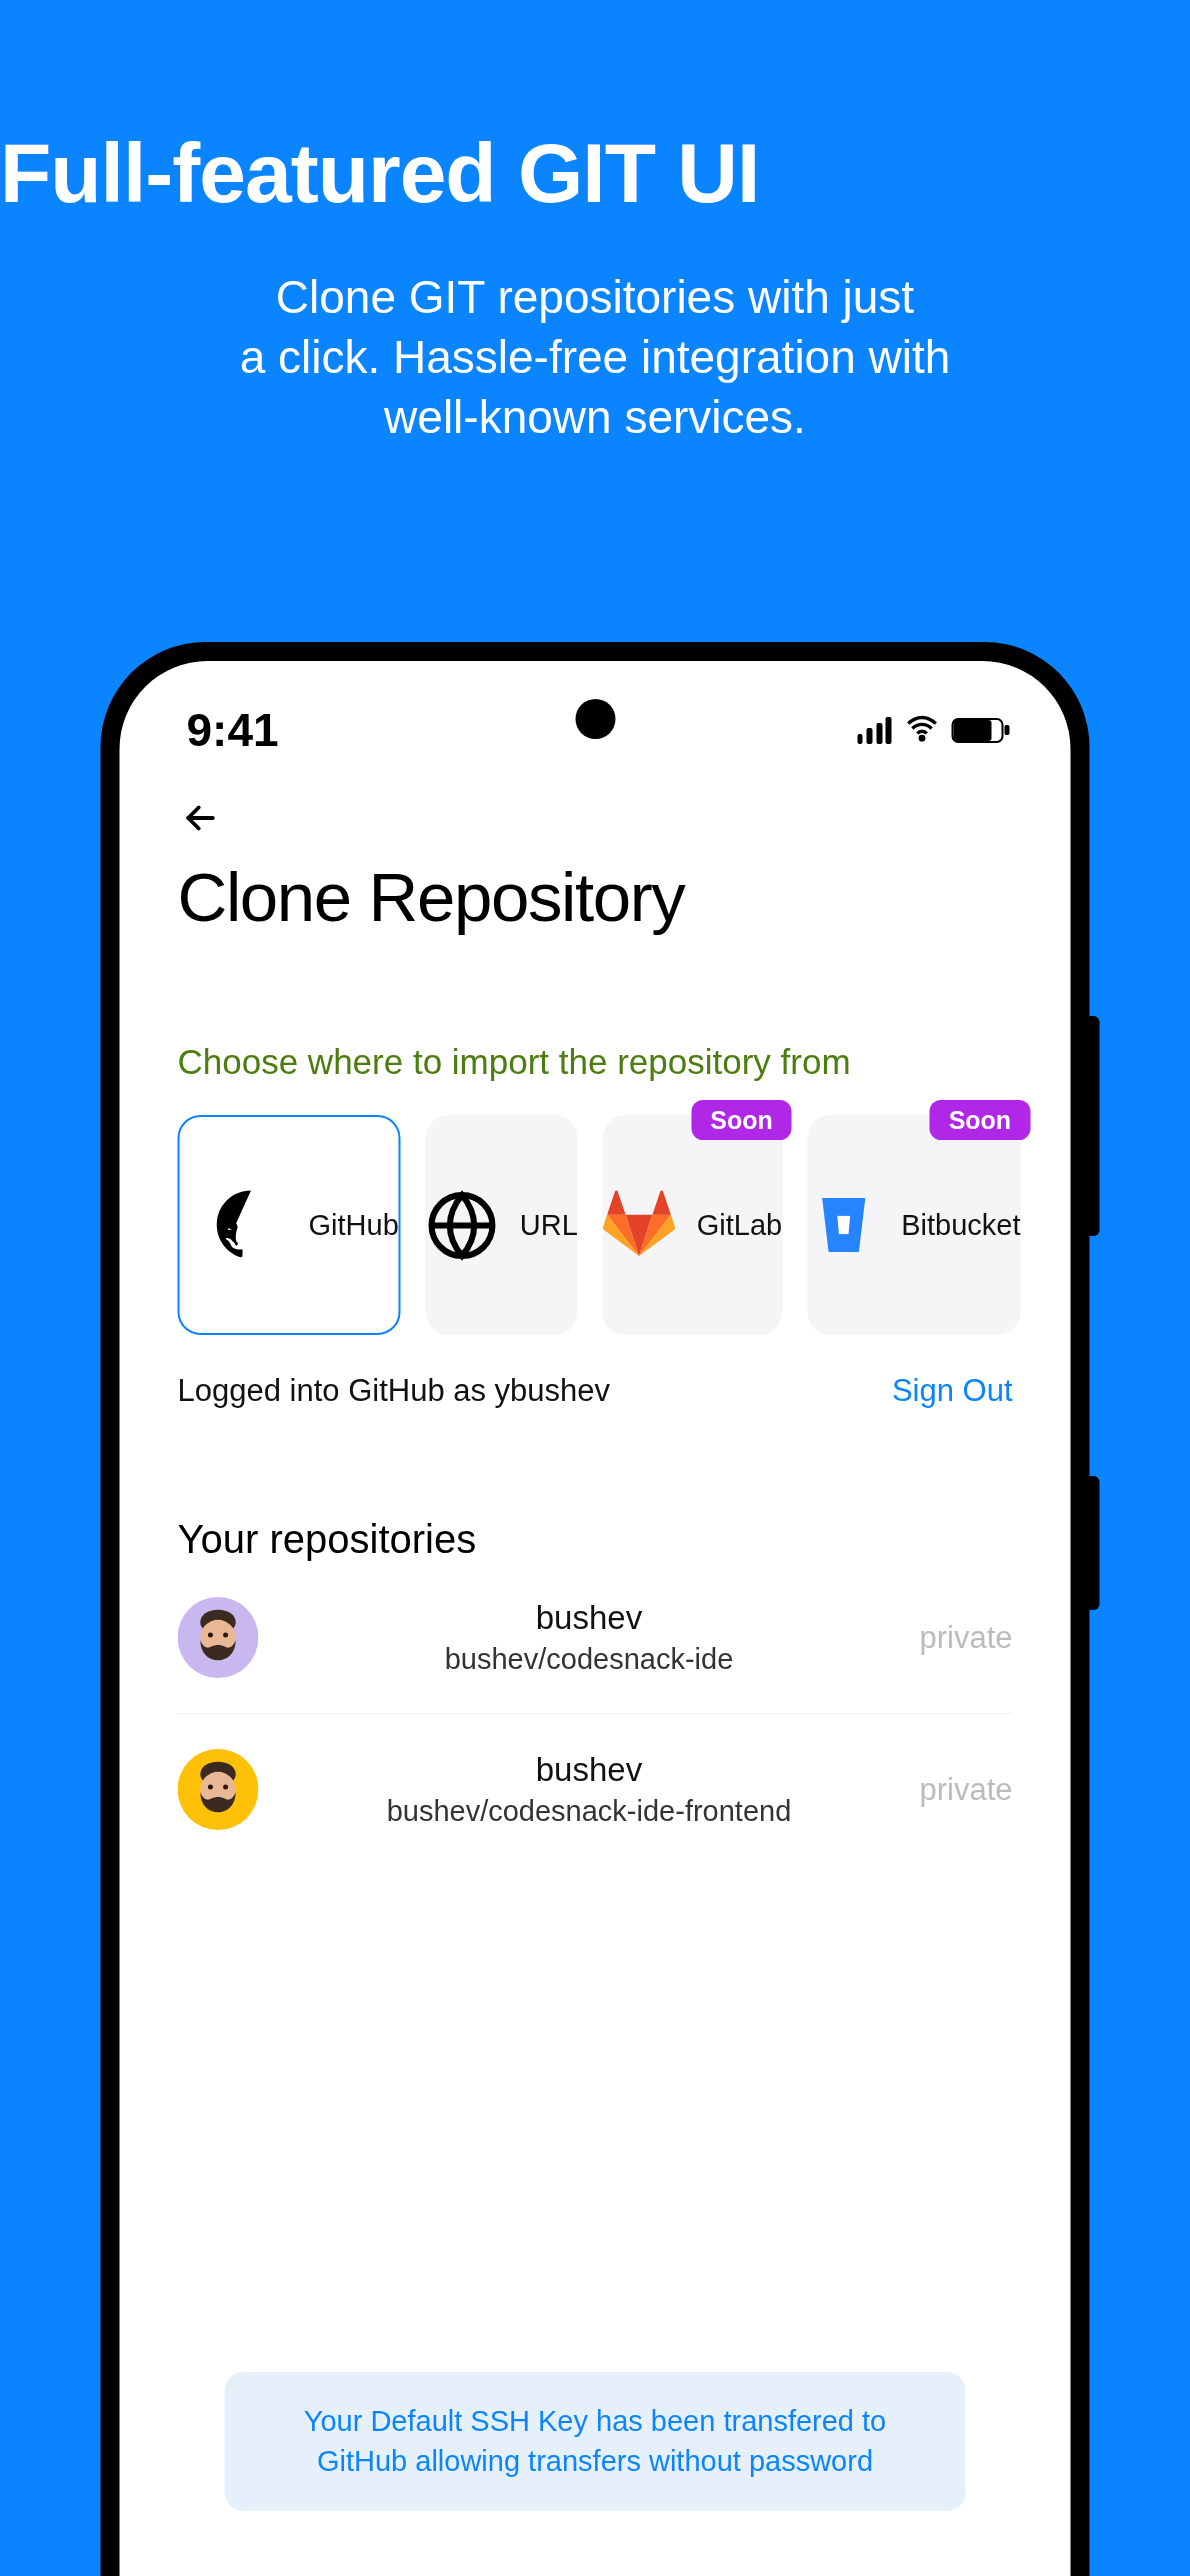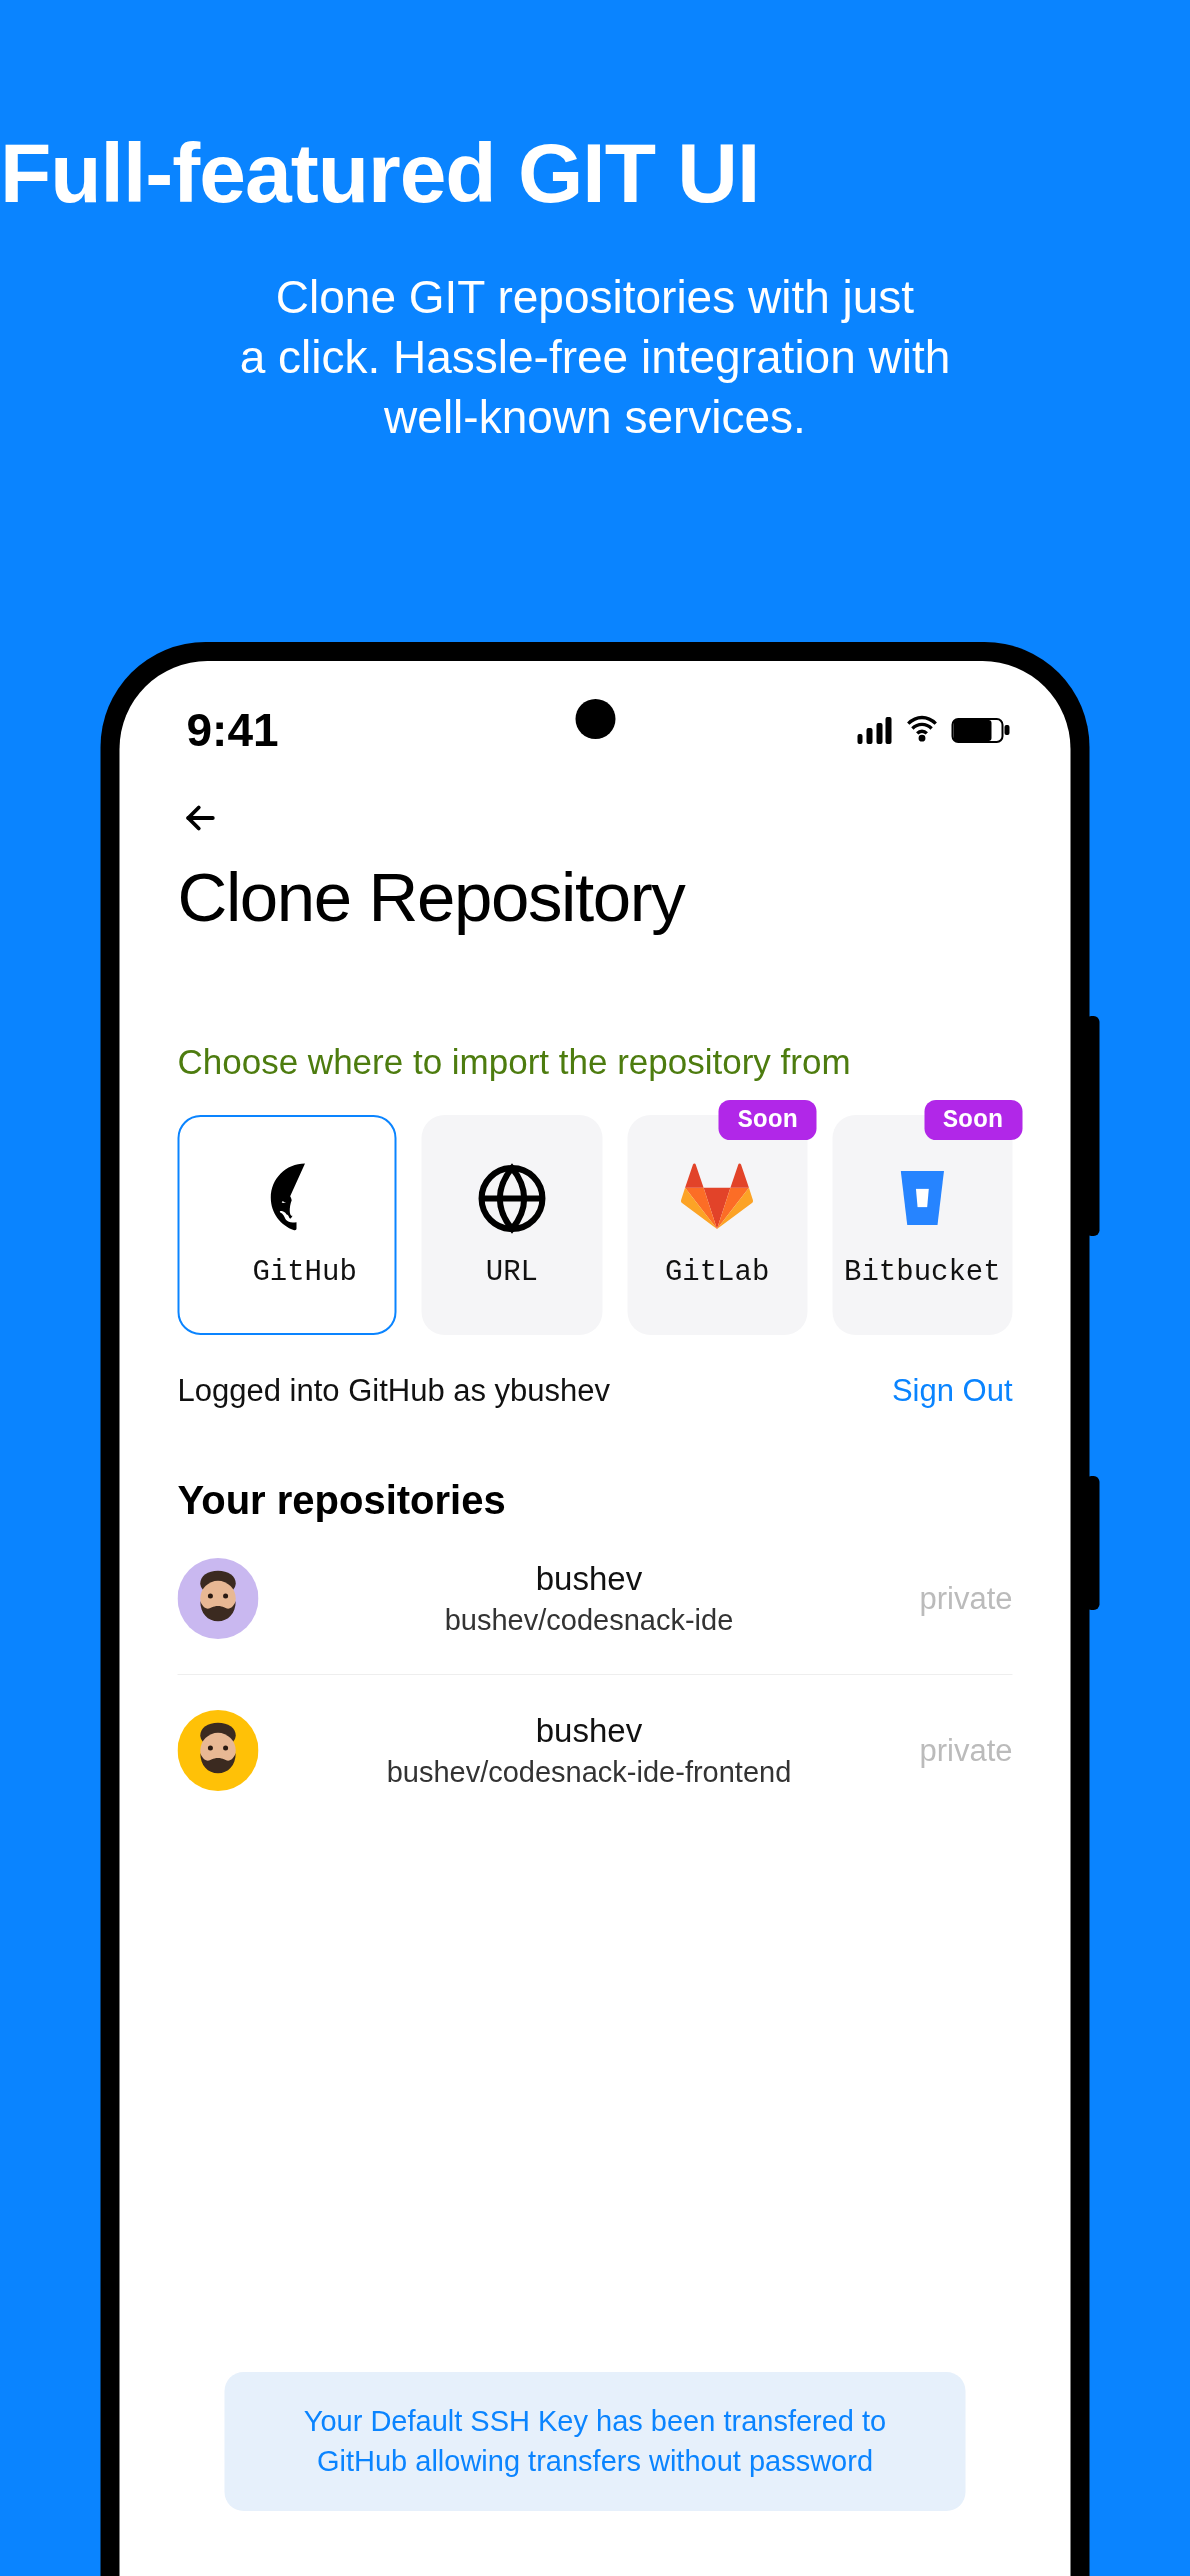--- a/index.html
+++ b/index.html
@@ -153,27 +153,26 @@
     display: flex;
     gap: 25px;
     margin-top: 33px;
   }
   .src {
     flex: 1;
     height: 220px;
     background: #f5f5f7;
     border-radius: 23px;
     display: flex;
-    flex-direction: column;
+    flex-direction: row;
     align-items: center;
     justify-content: center;
     gap: 21px;
     position: relative;
     cursor: pointer;
-    font-family: Liberation Mono, monospace;
   }
   .src.selected {
     background: #fff;
     border: 2.9px solid #0a84ff;
     padding-left: 35px;
   }
   .src-label {
     font-size: 29px;
     color: #111;
   }
@@ -208,22 +207,22 @@
     color: #111;
   }
   .signout {
     font-size: 31px;
     color: #0a84ff;
     cursor: pointer;
   }
 
   .repos-header {
     font-size: 40px;
-    font-weight: 700;
-    margin-top: 69px;
+    font-weight: 400;
+    margin-top: 108px;
   }
 
   .repo-row {
     display:flex;
     align-items: center;
     gap: 29px;
     padding: 35px 0;
     border-bottom: 1px solid #eee;
     cursor: pointer;
     text-align: center;

